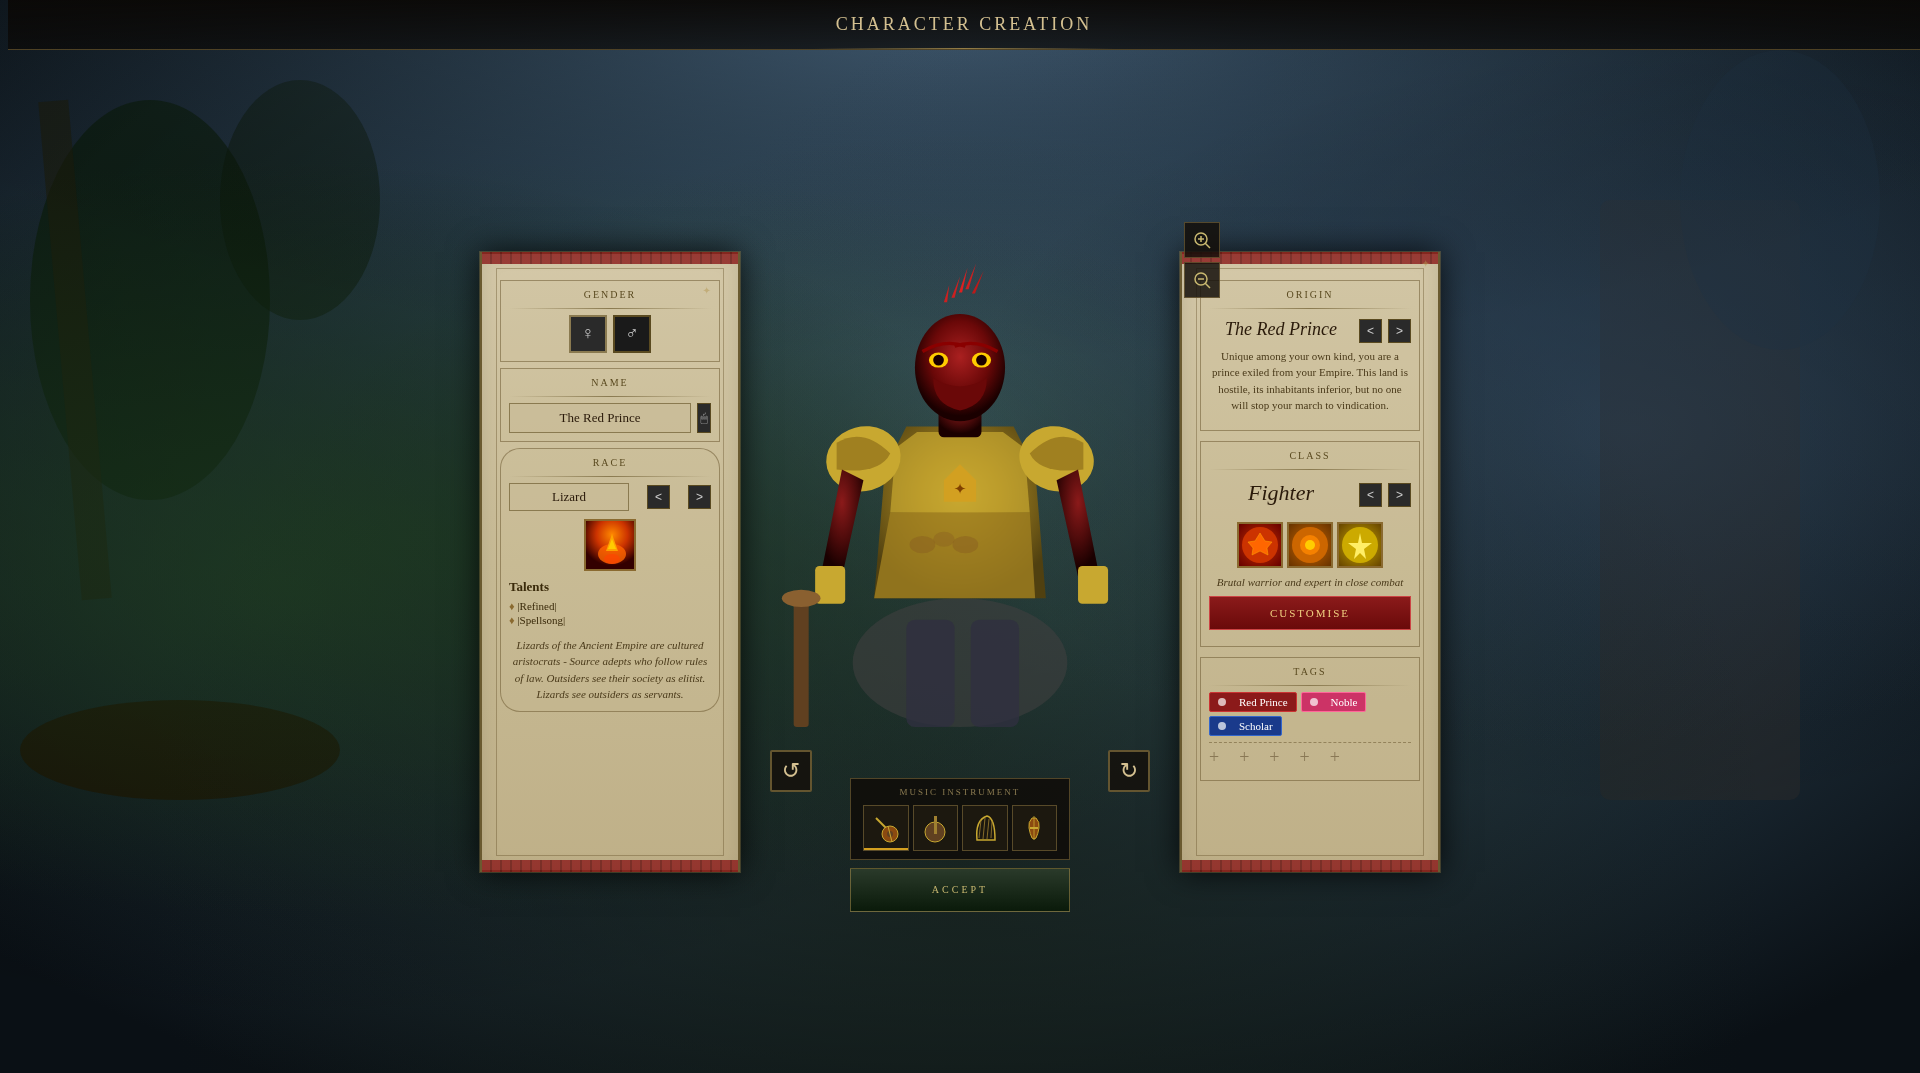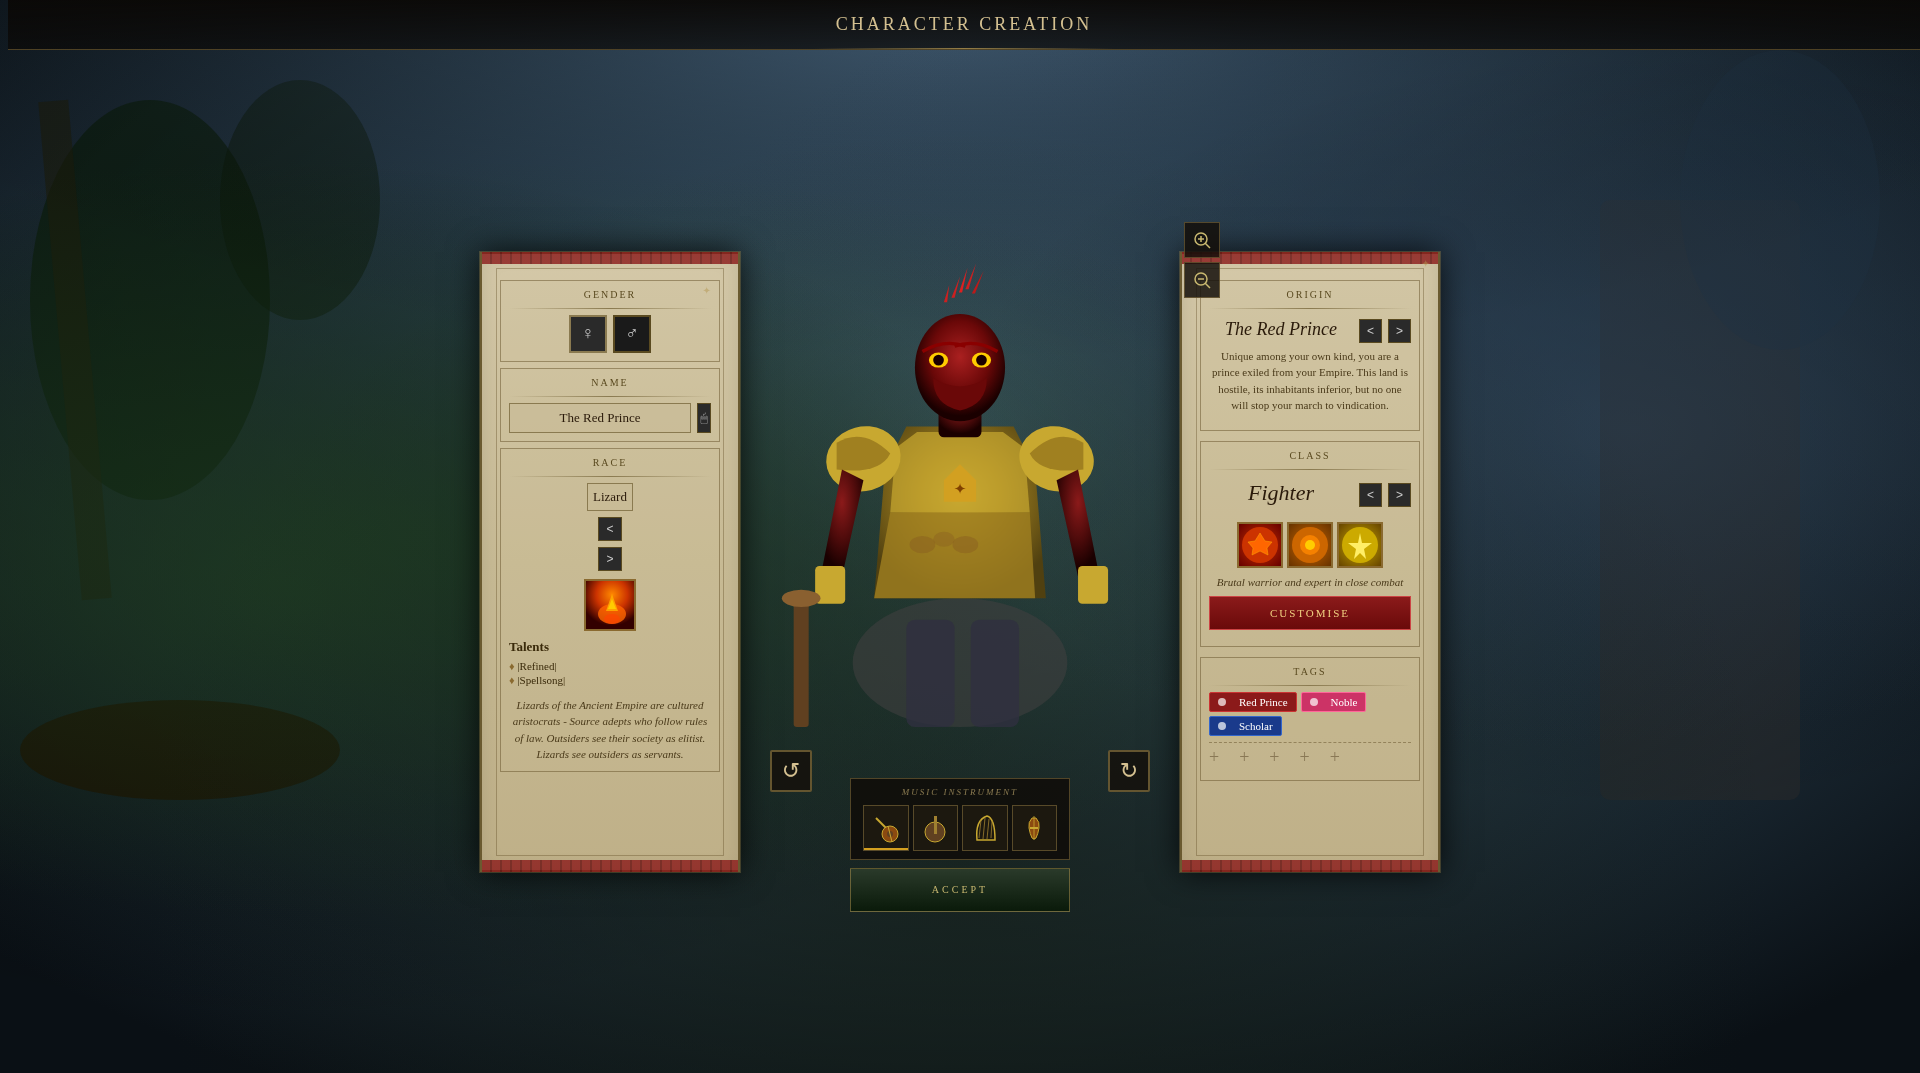--- a/index.html
+++ b/index.html
@@ -208,28 +208,28 @@
       display: flex;
       align-items: center;
       justify-content: center;
       cursor: pointer;
       font-size: 14px;
     }
 
     
     .race-section {
       margin-bottom: 12px;
+      border-radius: 20px;
     }
 
     .race-selector {
       display: flex;
       align-items: center;
-      gap: 6px;
+      gap: 18px;
       margin-top: 6px;
-      flex-direction: column;
     }
 
     .race-name {
       flex: 1;
       text-align: center;
       background: rgba(200,185,150,0.3);
       border: 1px solid #8a7a50;
       padding: 5px;
       font-size: 13px;
       color: #2a1a0a;
@@ -347,21 +347,20 @@
       border-radius: 2px;
     }
 
     
     .music-section {
       background: rgba(15,12,8,0.85);
       border: 1px solid rgba(180,150,80,0.4);
       padding: 8px 12px;
       width: 220px;
       margin-top: 8px;
-      font-style: italic;
     }
 
     .music-label {
       text-align: center;
       font-size: 9px;
       letter-spacing: 2px;
       color: #8a7a50;
       text-transform: uppercase;
       margin-bottom: 8px;
     }

